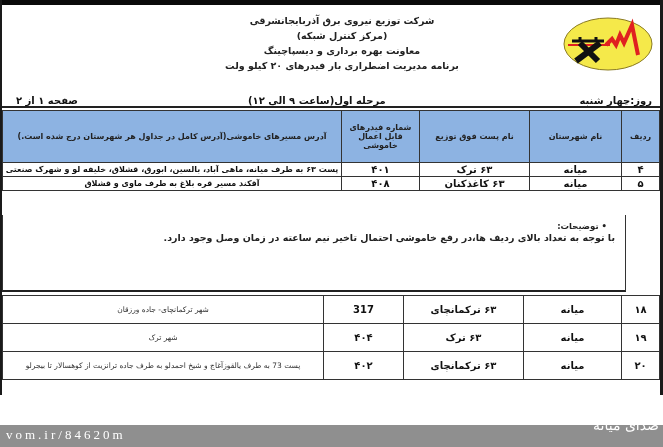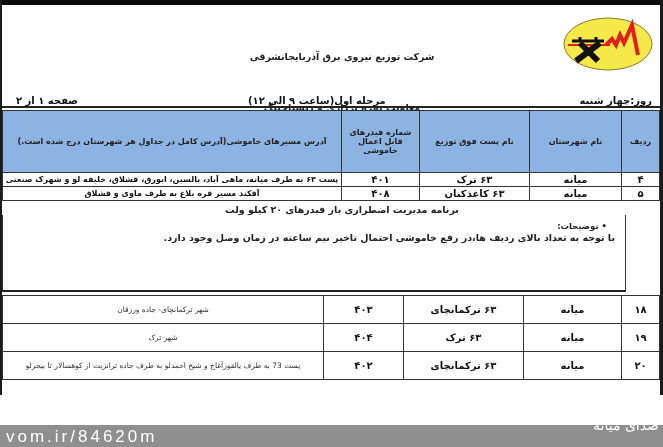--- a/index.html
+++ b/index.html
@@ -4,58 +4,58 @@
 <style>
   * { box-sizing: border-box; margin: 0; padding: 0; }
   html, body { width: 663px; height: 447px; overflow: hidden; background: #ffffff; }
   body { font-family: "DejaVu Sans", sans-serif; position: relative; color: #111; }
   .topbar { position: absolute; left: 0; top: 0; width: 663px; height: 5px; background: #0a0a0a; }
   .rightedge { position: absolute; right: 0; top: 0; width: 3px; height: 395px; background: #1a1a1a; }
   .leftedge { position: absolute; left: 0; top: 0; width: 2px; height: 395px; background: #1a1a1a; }
 
   .header { position: absolute; left: 2px; top: 5px; width: 658px; height: 103px; background: #fff; border-bottom: 2px solid #222; }
   .org-lines { position: absolute; left: 150px; top: 8px; width: 380px; text-align: center; direction: rtl; }
-  .org-lines div { font-size: 9.5px; font-weight: bold; color: #222; line-height: 15px; margin-top: 36px; }
+  .org-lines div { font-size: 9.5px; font-weight: bold; color: #222; line-height: 15px; }
   .logo { position: absolute; right: 6px; top: 10px; width: 92px; height: 58px; }
   .day { position: absolute; right: 8px; top: 90px; font-size: 10px; font-weight: bold; direction: rtl; }
   .stage { position: absolute; left: 246px; top: 90px; font-size: 10px; font-weight: bold; direction: rtl; }
   .page { position: absolute; left: 14px; top: 90px; font-size: 10px; font-weight: bold; direction: rtl; }
 
   table { border-collapse: collapse; direction: rtl; position: absolute; left: 2px; width: 658px; table-layout: fixed; }
   td, th { border: 1px solid #333; text-align: center; vertical-align: middle; font-size: 9px; }
   .t1 { top: 110px; }
-  .t1 th { background: #8db3e2; font-weight: bold; color: #222; height: 62px; font-size: 8px; }
+  .t1 th { background: #8db3e2; font-weight: bold; color: #222; height: 52px; font-size: 8px; }
   .t1 td { height: 14px; }
   .bold { font-weight: bold; font-size: 10px; }
   .addr { font-size: 8px; font-weight: bold; }
 
   .notes { position: absolute; left: 2px; top: 215px; width: 624px; height: 77px; border: 1px solid #333; border-top: none; border-bottom: 2px solid #222; direction: rtl; padding: 6px 10px 0 10px; }
   .notes .ttl { font-size: 8.5px; font-weight: bold; color: #222; margin-right: 8px; }
   .notes p { font-size: 9.5px; font-weight: bold; line-height: 14px; color: #222; }
 
   .t2 { top: 295px; }
   .t2 td { height: 28px; }
   .t2 .addr2 { font-size: 7.5px; color: #333; }
 
   .footer { position: absolute; left: 0; top: 425px; width: 663px; height: 22px; background: #8f8f8f; }
-  .footer .url { position: absolute; left: 6px; top: 2px; color: #fff; font-family: Liberation Sans, sans-serif; font-size: 17px; letter-spacing: 3px; }
+  .footer .url { position: absolute; left: 6px; top: 2px; color: #fff; font-family: Liberation Serif, serif; font-size: 13px; letter-spacing: 3px; }
   .footer .brand { position: absolute; right: 4px; top: -8px; color: #fff; font-size: 14px; direction: rtl; font-family: "DejaVu Serif", serif; }
 </style>
 </head>
 <body>
 
 <div class="topbar"></div>
 <div class="leftedge"></div>
 <div class="rightedge"></div>
 
 <div class="header">
   <div class="org-lines">
     <div>شرکت توزیع نیروی برق آذربایجانشرقی</div>
+    <div>(مرکز کنترل شبکه)</div>
     <div>معاونت بهره برداری و دیسپاچینگ</div>
-    <div>(مرکز کنترل شبکه)</div>
     <div>برنامه مدیریت اضطراری بار فیدرهای ۲۰ کیلو ولت</div>
   </div>
   <svg class="logo" viewBox="0 0 92 58">
     <ellipse cx="46" cy="29" rx="44" ry="26" fill="#f5e94a" stroke="#8a7a20" stroke-width="1"></ellipse>
     <path d="M6 30 L48 30" stroke="#e02020" stroke-width="2"></path>
     <path d="M10 26 L42 26 M18 22 L18 26 M34 22 L34 26" stroke="#111" stroke-width="3"></path>
     <path d="M14 46 L38 28 M18 28 L36 46" stroke="#111" stroke-width="6"></path>
     <path d="M44 30 L50 24 L54 30 L58 20 L62 28 L70 10 L76 40" stroke="#e02020" stroke-width="4" fill="none"></path>
   </svg>
   <div class="day">روز:چهار شنبه</div>
@@ -107,21 +107,21 @@
       <col style="width:98px">
       <col style="width:120px">
       <col style="width:80px">
       <col>
     </colgroup>
   <tbody>
       <tr>
     <td class="bold">۱۸</td>
     <td class="bold">میانه</td>
     <td class="bold">۶۳ ترکمانچای</td>
-    <td class="bold">۴۰۳</td>
+    <td class="bold">317</td>
     <td class="addr2">شهر ترکمانچای- جاده ورزقان</td>
   </tr>
   <tr>
     <td class="bold">۱۹</td>
     <td class="bold">میانه</td>
     <td class="bold">۶۳ ترک</td>
     <td class="bold">۴۰۴</td>
     <td class="addr2">شهر ترک</td>
   </tr>
   <tr>

